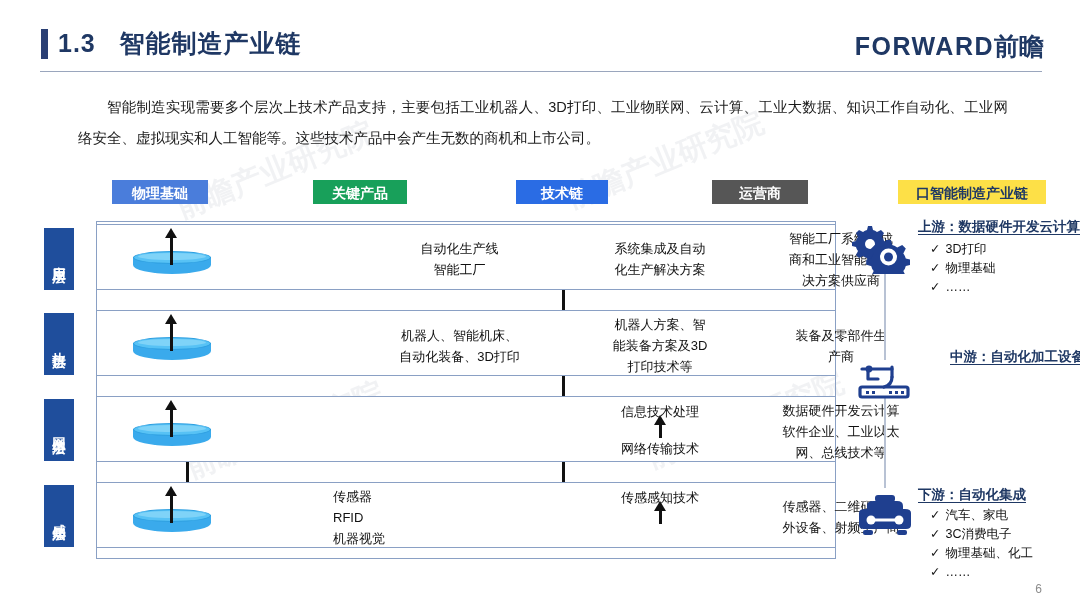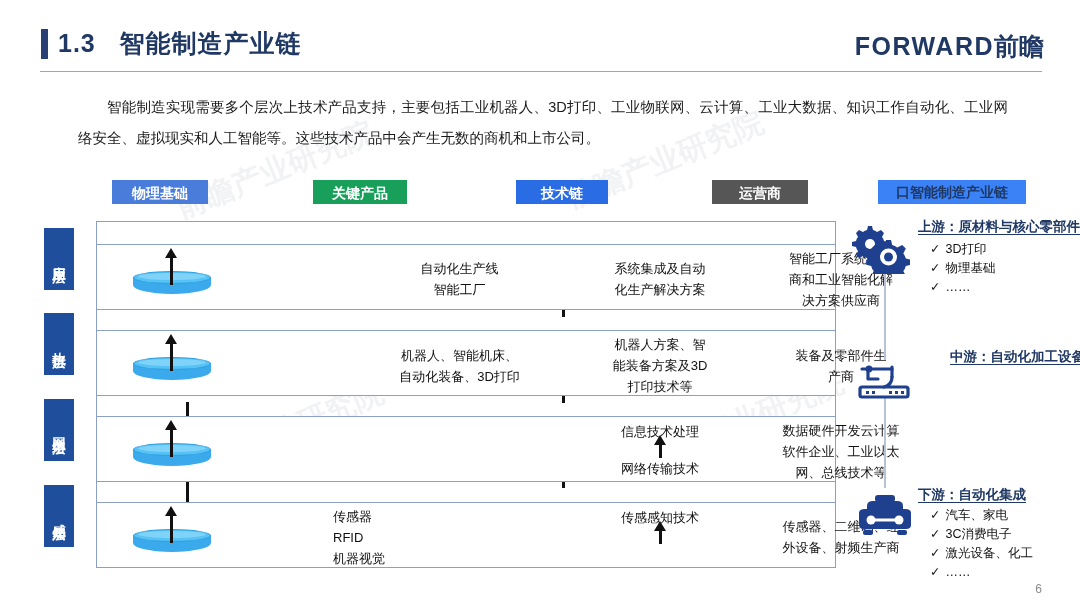--- a/index.html
+++ b/index.html
@@ -50,24 +50,23 @@
   .chip {
     position: absolute; height: 24px; line-height: 26px;
     text-align: center; color: #ffffff;
     font-size: 14px; font-weight: 700; white-space: nowrap;
   }
   .chip-phys { left: 112px; top: 180px; width: 96px; background: #4a7ddb; }
   .chip-key  { left: 313px; top: 180px; width: 94px; background: #18a05a; }
   .chip-tech { left: 516px; top: 180px; width: 92px; background: #2a6ce4; }
   .chip-oper { left: 712px; top: 180px; width: 96px; background: #565656; }
   .chip-ind  {
-    left: 878px; top: 180px; width: 148px;
-    background: #3b82f6; color: #1f3864; font-weight: 700;
+    left: 898px; top: 180px; width: 148px;
+    background: #fde047; color: #1f3864; font-weight: 700;
     text-align: center;
-    font-family: Liberation Mono, monospace;
   }
 
   
   .layer-tag {
     position: absolute; left: 44px; width: 30px;
     background: #1f4e9c; color: #ffffff;
     font-size: 13.5px; font-weight: 700; line-height: 17px;
     text-align: center; padding: 5px 0 6px 0;
     writing-mode: vertical-rl; letter-spacing: 2px;
     display: flex; align-items: center; justify-content: center;
@@ -76,21 +75,21 @@
   
   .diagram-frame {
     position: absolute; left: 96px; top: 221px;
     width: 740px; height: 338px;
     border: 1px solid #8aa0c4;
   }
 
   
   .row {
     position: absolute; left: 96px; width: 740px;
-    border: 1px solid #8aa0c4; background: #ffffff; margin-top: 20px;
+    border: 1px solid #8aa0c4; background: #ffffff;
   }
 
   
   .cyl { position: absolute; width: 78px; height: 26px; }
   .cyl .body {
     position: absolute; left: 0; top: 6px; width: 78px; height: 17px;
     background: #3aaaec; border-radius: 0 0 39px 39px / 0 0 9px 9px;
   }
   .cyl .top {
     position: absolute; left: 0; top: 0; width: 78px; height: 13px;
@@ -259,21 +258,21 @@
         <path d="M16 2 l4 0 1 4 a9 9 0 0 1 4 2 l4-2 3 3 -2 4 a9 9 0 0 1 2 4 l4 1 0 4 -4 1 a9 9 0 0 1-2 4 l2 4 -3 3 -4-2 a9 9 0 0 1-4 2 l-1 4 -4 0 -1-4 a9 9 0 0 1-4-2 l-4 2 -3-3 2-4 a9 9 0 0 1-2-4 l-4-1 0-4 4-1 a9 9 0 0 1 2-4 l-2-4 3-3 4 2 a9 9 0 0 1 4-2 z"></path>
         <circle cx="18" cy="20" r="5" fill="#ffffff"></circle>
       </g>
       <g fill="#1f3f8f">
         <path d="M34 16 l5 0 1.2 5 a11 11 0 0 1 5 2.5 l5-2.5 3.6 3.6 -2.5 5 a11 11 0 0 1 2.5 5 l5 1.2 0 5 -5 1.2 a11 11 0 0 1-2.5 5 l2.5 5 -3.6 3.6 -5-2.5 a11 11 0 0 1-5 2.5 l-1.2 5 -5 0 -1.2-5 a11 11 0 0 1-5-2.5 l-5 2.5 -3.6-3.6 2.5-5 a11 11 0 0 1-2.5-5 l-5-1.2 0-5 5-1.2 a11 11 0 0 1 2.5-5 l-2.5-5 3.6-3.6 5 2.5 a11 11 0 0 1 5-2.5 z"></path>
         <circle cx="36.5" cy="33" r="8.5" fill="#ffffff"></circle>
         <circle cx="36.5" cy="33" r="4.5" fill="#1f3f8f"></circle>
       </g>
     </svg>
   </div>
-  <div class="chain-title" style="left:918px;top:218px;">上游：原材料与核心零部件</div>
+  <div class="chain-title" style="left:918px;top:218px;">上游：数据硬件开发云计算</div>
   <div class="chain-list" style="left:930px;top:240px;">
     <div><span class="tick">✓</span><span>3D打印</span></div>
     <div><span class="tick">✓</span><span>物理基础</span></div>
     <div><span class="tick">✓</span><span>……</span></div>
   </div>
 
   <div class="icon-box" style="left:856px;top:357px;">
     <svg width="56" height="46" viewBox="0 0 56 46">
       <g fill="none" stroke="#1f3f8f" stroke-width="3.2" stroke-linejoin="round" stroke-linecap="round">
         <path d="M6 12 h20 l10 0"></path>
@@ -307,18 +306,18 @@
         <path d="M16 28 h28"></path>
       </g>
       <circle cx="16" cy="28" r="4.5" fill="#ffffff"></circle>
       <circle cx="44" cy="28" r="4.5" fill="#ffffff"></circle>
     </svg>
   </div>
   <div class="chain-title" style="left:918px;top:486px;">下游：自动化集成</div>
   <div class="chain-list" style="left:930px;top:506px;">
     <div><span class="tick">✓</span><span>汽车、家电</span></div>
     <div><span class="tick">✓</span><span>3C消费电子</span></div>
-    <div><span class="tick">✓</span><span>激光设备、化工</span></div>
+    <div><span class="tick">✓</span><span>物理基础、化工</span></div>
     <div><span class="tick">✓</span><span>……</span></div>
   </div>
 
   <div class="page-num">6</div>
 </div>
 
 </body></html>

